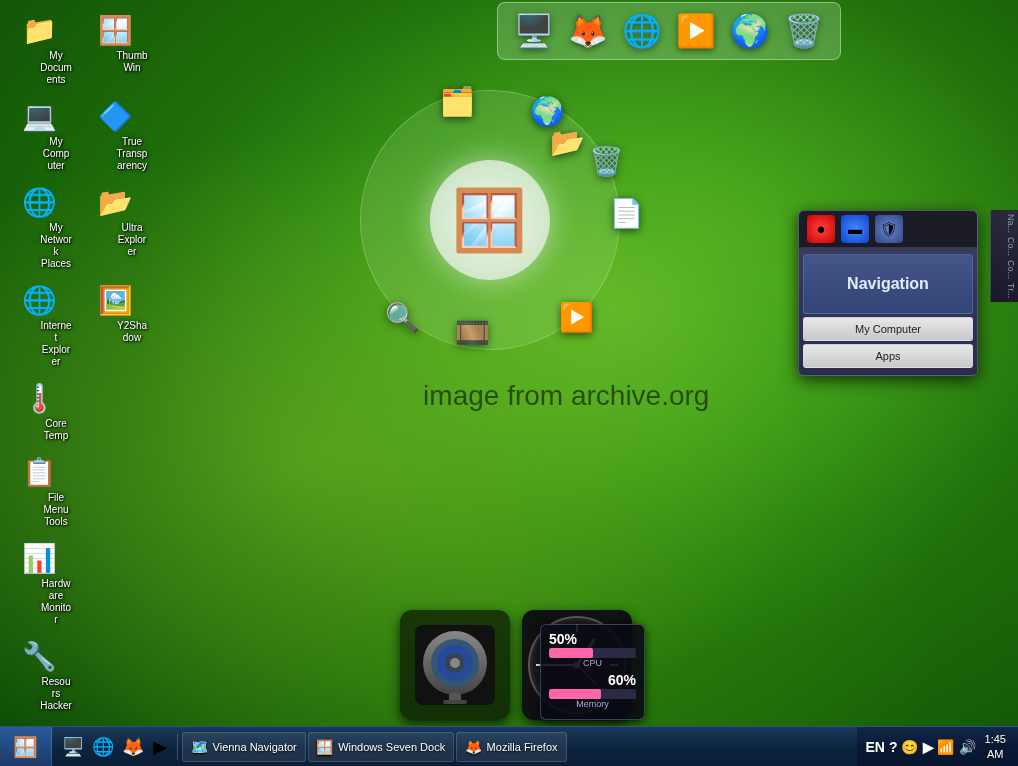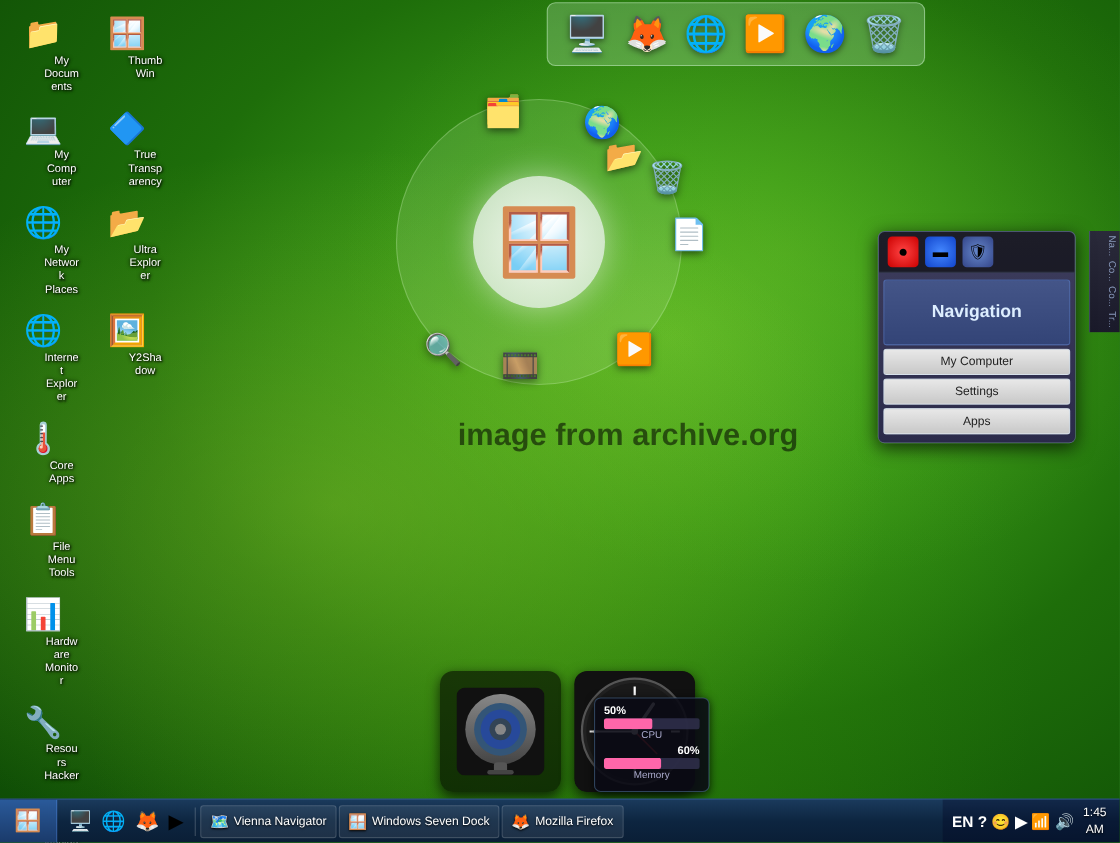--- a/index.html
+++ b/index.html
@@ -385,21 +385,21 @@
       overflow: hidden;
       margin-top: 1px;
     }
 
     .hw-monitor .hw-bar-fill {
       height: 100%;
       border-radius: 2px;
     }
 
     .hw-monitor .hw-pct {
-      font-size: 10px;
+      font-size: 14px;
       color: white;
       font-weight: bold;
     }
 
     
     .right-panel {
       position: absolute;
       top: 210px;
       right: 0;
       width: 28px;
@@ -419,21 +419,21 @@
       text-align: center;
     }
 
     
     .watermark {
       position: absolute;
       top: 50%;
       left: 50%;
       transform: translate(-30%, -10%);
       font-size: 28px;
-      font-weight: bold;
+      font-weight: normal;
       color: rgba(0,0,0,0.55);
       z-index: 5;
       pointer-events: none;
       white-space: nowrap;
     }
   </style>
 </head>
 <body>
 
 <div class="desktop-bg"></div>
@@ -482,21 +482,21 @@
     </div>
     <div class="desktop-icon">
       <div class="icon-img">🖼️</div>
       <div class="icon-label">Y2Shadow</div>
     </div>
   </div>
 
   <div class="icon-row">
     <div class="desktop-icon">
       <div class="icon-img">🌡️</div>
-      <div class="icon-label">Core Apps</div>
+      <div class="icon-label">Core Temp</div>
     </div>
   </div>
 
   <div class="icon-row">
     <div class="desktop-icon">
       <div class="icon-img">📋</div>
       <div class="icon-label">File Menu Tools</div>
     </div>
   </div>
 
@@ -592,21 +592,20 @@
 
 <div class="nav-panel">
   <div class="nav-panel-header">
     <div class="nav-panel-btn red">⏺</div>
     <div class="nav-panel-btn blue">▬</div>
     <div class="nav-panel-btn shield">🛡</div>
   </div>
   <div class="nav-panel-nav">
     <div class="nav-panel-title">Navigation</div>
     <button class="nav-panel-item">My Computer</button>
-    <button class="nav-panel-item">Settings</button>
     <button class="nav-panel-item">Apps</button>
   </div>
 </div>
 
 <div class="right-panel">
   <div class="right-panel-text">Na...</div>
   <div class="right-panel-text">Co...</div>
   <div class="right-panel-text">Co...</div>
   <div class="right-panel-text">Tr...</div>
 </div>

